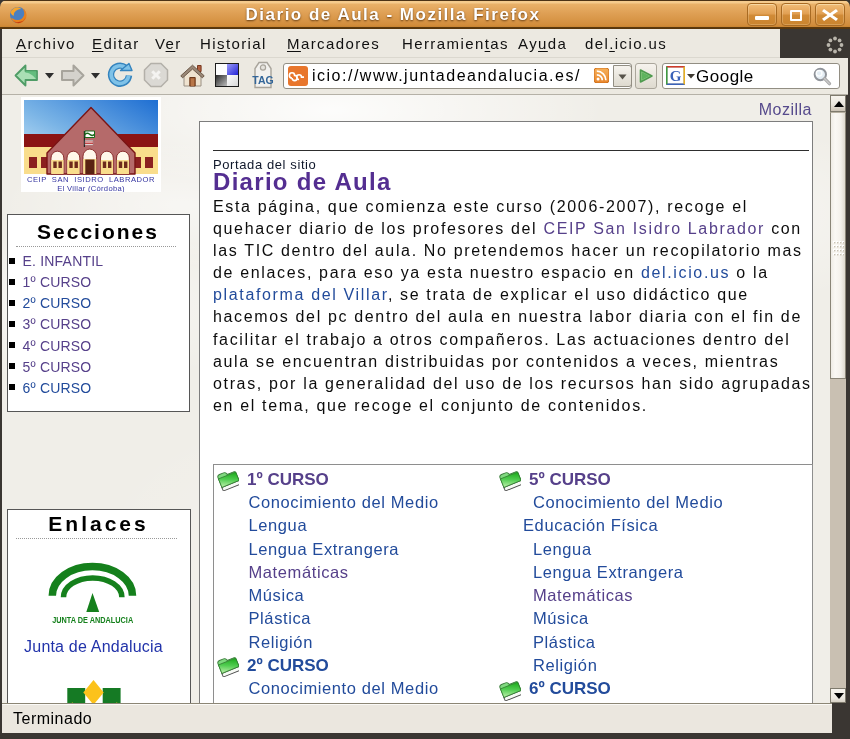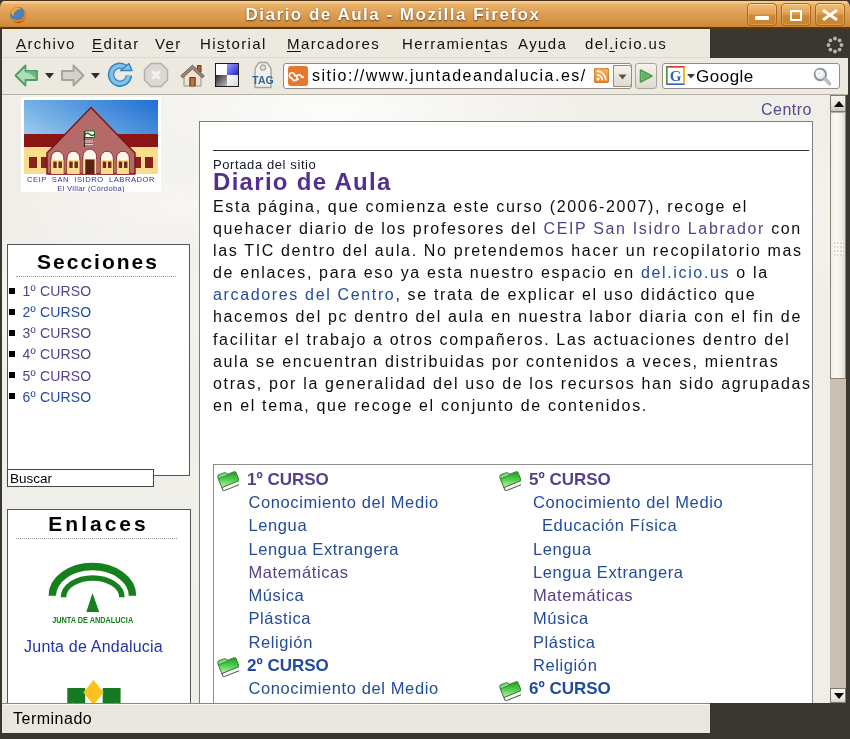--- a/index.html
+++ b/index.html
@@ -14,42 +14,42 @@
   #titletext { left:0; top:5px; width:786px; text-align:center; color:#fff;
     font-size:17px; font-weight:bold; letter-spacing:1.5px; text-shadow:0 1px 2px rgba(60,30,0,.75); }
   .winbtn { top:3px; width:30px; height:23px; border-radius:4px;
     background:linear-gradient(to bottom,#f2bd77 0,#e2a155 45%,#d08a36 55%,#ca842e 100%);
     border:1px solid #a86a22; box-shadow:inset 0 1px 0 #f8d8a2, inset 0 0 0 1px rgba(255,236,200,0.25); }
   #btnmin  { left:747px; }
   #btnmax  { left:781px; }
   #btnclose{ left:815px; }
 
   
-  #menubar { left:2px; top:29px; width:708px; height:29px; background:#ece9e1;
+  #menubar { left:2px; top:29px; width:778px; height:29px; background:#ece9e1;
     border-bottom:1px solid #dbd8cf; }
   #menubar .mi { position:absolute; top:6px; font-size:15px; letter-spacing:1.4px; color:#101010; }
   #menubar u { text-decoration:underline; text-underline-offset:2px; }
 
   
   #toolbar { left:2px; top:58px; width:846px; height:37px; background:#ece9e1;
     border-bottom:1px solid #b5b1a7; }
 
   #urlbar { left:281px; top:5px; width:349px; height:26px; background:#fff;
     border:1px solid #928e83; border-radius:3px; }
   #urltext { left:310px; top:9px; font-size:16px; letter-spacing:1.5px; color:#000; }
   #urldrop { left:611px; top:7px; width:19px; height:22px; background:linear-gradient(to bottom,#f6f3ed,#dedacf);
     border:1px solid #928e83; border-radius:0 3px 3px 0; }
   #gobtn { left:633px; top:5px; width:22px; height:26px; background:linear-gradient(to bottom,#f6f3ed,#dedacf);
     border:1px solid #aaa69b; border-radius:3px; }
   #searchbox { left:660px; top:5px; width:178px; height:26px; background:#fff;
     border:1px solid #928e83; border-radius:3px; }
   #gtext { left:694px; top:9px; font-size:17px; color:#000000; letter-spacing:0.5px; }
 
   
-  #statusbar { left:2px; top:703px; width:708px; height:30px; background:#ebe7df;
+  #statusbar { left:2px; top:703px; width:830px; height:30px; background:#ebe7df;
     border-top:1px solid #8c8675; box-shadow:inset 0 1px 0 #fbfaf7; }
   #statusbar span { position:absolute; left:11px; top:6px; font-size:16px; letter-spacing:0.5px; color:#000; }
   #winbottom { left:0; top:733px; width:850px; height:6px; background:#3a3632;
     border-radius:0 0 6px 6px; }
 
   
   #viewport { left:2px; top:95px; width:828px; height:608px; overflow:hidden;
     background:
       radial-gradient(ellipse 420px 130px at 330px 15px, rgba(255,255,255,0.85), rgba(255,255,255,0) 65%),
       radial-gradient(ellipse 420px 150px at 660px 120px, rgba(255,255,255,0.6), rgba(255,255,255,0) 65%),
@@ -207,21 +207,21 @@
       <circle cx="13" cy="6.5" r="2.6" fill="#e4e2dc" stroke="#a8a49b" stroke-width="1.2"></circle>
       <text x="13" y="23" font-family="Liberation Sans, sans-serif" font-size="10.5" font-weight="bold" fill="#336699" text-anchor="middle">TAG</text>
     </svg>
 
     <div id="urlbar" class="abs"></div>
 
     <svg class="abs" style="left:286px; top:8px" width="20" height="20" viewBox="0 0 20 20">
       <rect x="0" y="0" width="20" height="20" rx="3" fill="#e8762c"></rect>
       <path d="M4,12 a2.6,2.6 0 1 1 2.6,-2.6 a2.6,2.6 0 1 1 -2.6,2.6 M11,13.5 a2.4,2.4 0 1 1 2.5,-2.4 l2.5,0" fill="none" stroke="#fff" stroke-width="1.6"></path>
     </svg>
-    <span id="urltext" class="abs">sitio://www.juntadeandalucia.es/</span>
+    <span id="urltext" class="abs">icio://www.juntadeandalucia.es/</span>
 
     <svg class="abs" style="left:592px; top:10px" width="15" height="15" viewBox="0 0 17 17">
       <defs>
           <linearGradient id="grss" x1="0" y1="0" x2="0" y2="1">
             <stop offset="0" stop-color="#f6b05a"></stop>
             <stop offset="1" stop-color="#e8862c"></stop>
           </linearGradient>
         </defs>
       <rect x="0" y="0" width="17" height="17" rx="3.5" fill="url(#grss)" stroke="#c96a14" stroke-width="1"></rect>
       <circle cx="4.6" cy="12.4" r="1.7" fill="#fff"></circle>
@@ -308,34 +308,34 @@
       <rect x="62.8" y="34" width="1.2" height="16" fill="#222"></rect>
       <path d="M64,34 h9.5 v6.5 h-9.5 Z" fill="#fff" stroke="#1a6a1a" stroke-width="1"></path>
       <path d="M64,36.6 q2.4,-2.2 4.8,0 q2.4,2.2 4.7,0 v1.6 q-2.3,2.2 -4.7,0 q-2.4,-2.2 -4.8,0 Z" fill="#1a6a1a"></path>
       <path d="M64,43.5 h8 v4.5 h-8 Z" fill="#fff" stroke="#999" stroke-width="0.5"></path>
       <path d="M64,45 h8 M64,46.6 h8" stroke="#b33" stroke-width="1"></path>
 
       <text x="70" y="85" font-family="Liberation Sans, sans-serif" font-size="7.6" letter-spacing="0.55" word-spacing="2.5" fill="#3434a0" text-anchor="middle">CEIP SAN ISIDRO LABRADOR</text>
       <text x="70" y="93.5" font-family="Liberation Sans, sans-serif" font-size="7.6" letter-spacing="0.3" fill="#3434a0" text-anchor="middle">El Villar (Córdoba)</text>
     </svg>
 
-    <div class="pagebox" style="left:4.5px; top:149px; width:183px; height:232px;">
+    <div class="pagebox" style="left:4.5px; top:119px; width:183px; height:198px;">
       <span class="boxtitle">Secciones</span>
       <span class="dotline"></span>
       <ul class="secc">
+        <li><a class="lp">E. INFANTIL</a></li>
         <li><a class="lp">1º CURSO</a></li>
         <li><a class="lb">2º CURSO</a></li>
         <li><a class="lp">3º CURSO</a></li>
         <li><a class="lp">4º CURSO</a></li>
         <li><a class="lp">5º CURSO</a></li>
         <li><a class="lb">6º CURSO</a></li>
       </ul>
     </div>
 
-    <input id="buscar" class="abs" style="left: 5px; top: 374px; width: 147px; height: 18px; border: 1px solid rgb(68, 68, 68); font-size: 13.5px; font-family: &quot;Liberation Sans&quot;, sans-serif; padding-left: 2px; background: rgb(255, 255, 255);" value="Buscar">
 
     <div class="pagebox" style="left:4.5px; top:414px; width:184px; height:300px;">
       <span class="boxtitle" style="padding-top:2px; letter-spacing:3px;">Enlaces</span>
       <span class="dotline"></span>
 
       <svg class="abs" style="left:39px; top:50px" width="92" height="66" viewBox="0 0 92 66">
         <path d="M5.3,35.8 A40.1,29.2 0 0 1 85.5,35.8" fill="none" stroke="#15801c" stroke-width="7.5"></path>
         <path d="M16.5,37.3 A29.2,19.4 0 0 1 74.9,37.3" fill="none" stroke="#15801c" stroke-width="5.5"></path>
         <path d="M45.5,33 L39.3,52 L52.2,52 Z" fill="#15801c"></path>
         <text x="45.7" y="63" font-family="Liberation Sans, sans-serif" font-size="9.5" font-weight="bold" fill="#15801c" text-anchor="middle" textLength="81" lengthAdjust="spacingAndGlyphs">JUNTA DE ANDALUCIA</text>
@@ -344,31 +344,31 @@
 
       <svg class="abs" style="left:59.5px; top:170px" width="54" height="29" viewBox="0 0 54 29">
         <rect x="0.3" y="8" width="17.9" height="21" fill="#157a24"></rect>
         <rect x="35.7" y="8" width="17.9" height="21" fill="#157a24"></rect>
         <polygon points="26.5,0 36.7,12.4 26.5,24.8 16.3,12.4" fill="#fcc21b"></polygon>
         <polygon points="5.3,22.2 9.5,28 5.3,33.8 1.1,28" fill="#fcc21b"></polygon>
         <polygon points="49.8,22.2 54,28 49.8,33.8 45.6,28" fill="#fcc21b"></polygon>
       </svg>
     </div>
 
-    <div class="abs" style="left:600px; top:6px; width:210px; text-align:right; font-size:16px; letter-spacing:0.5px; color:#564a8c;">Centro</div>
+    <div class="abs" style="left:600px; top:6px; width:210px; text-align:right; font-size:16px; letter-spacing:0.5px; color:#564a8c;">Mozilla</div>
     <div id="content">
       <div id="h1">Diario de Aula</div>
       <div id="hr1"></div>
       <div id="portada">Portada del sitio</div>
       <div id="para">
         Esta página, que comienza este curso (2006-2007), recoge el<br>
         quehacer diario de los profesores del <a class="lp">CEIP San Isidro Labrador</a> con<br>
         las TIC dentro del aula. No pretendemos hacer un recopilatorio mas<br>
         de enlaces, para eso ya esta nuestro espacio en <a class="lb">del.icio.us</a> o la<br>
-        <a class="lb">arcadores del Centro</a>, se trata de explicar el uso didáctico que<br>
+        <a class="lb">plataforma del Villar</a>, se trata de explicar el uso didáctico que<br>
         hacemos del pc dentro del aula en nuestra labor diaria con el fin de<br>
         facilitar el trabajo a otros compañeros. Las actuaciones dentro del<br>
         aula se encuentran distribuidas por contenidos a veces, mientras<br>
         otras, por la generalidad del uso de los recursos han sido agrupadas<br>
         en el tema, que recoge el conjunto de contenidos.
       </div>
       <div id="coursebox">
         <svg class="cfold" style="left:3px; top:3.8px" viewBox="0 0 24 24">
             <use href="#folder"></use>
           </svg>
@@ -384,21 +384,21 @@
             <use href="#folder"></use>
           </svg>
         <span class="crow hdr lb" style="left:33px; top:191.0px">2º CURSO</span>
         <span class="crow lb" style="left:34.5px; top:214.3px">Conocimiento del Medio</span>
 
         <svg class="cfold" style="left:285px; top:3.8px" viewBox="0 0 24 24">
             <use href="#folder"></use>
           </svg>
         <span class="crow hdr lp" style="left:315px; top:4.6px">5º CURSO</span>
         <span class="crow lb" style="left:319px; top:27.9px">Conocimiento del Medio</span>
-        <span class="crow lb" style="left:328px; top:51.2px">Educación Física</span>
+        <span class="crow lb" style="left:309px; top:51.2px">Educación Física</span>
         <span class="crow lb" style="left:319px; top:74.5px">Lengua</span>
         <span class="crow lb" style="left:319px; top:97.8px">Lengua Extrangera</span>
         <span class="crow lp" style="left:319px; top:121.1px">Matemáticas</span>
         <span class="crow lb" style="left:319px; top:144.4px">Música</span>
         <span class="crow lb" style="left:319px; top:167.7px">Plástica</span>
         <span class="crow lb" style="left:319px; top:191.0px">Religión</span>
         <svg class="cfold" style="left:285px; top:213.5px" viewBox="0 0 24 24">
             <use href="#folder"></use>
           </svg>
         <span class="crow hdr lb" style="left:315px; top:214.3px">6º CURSO</span>

